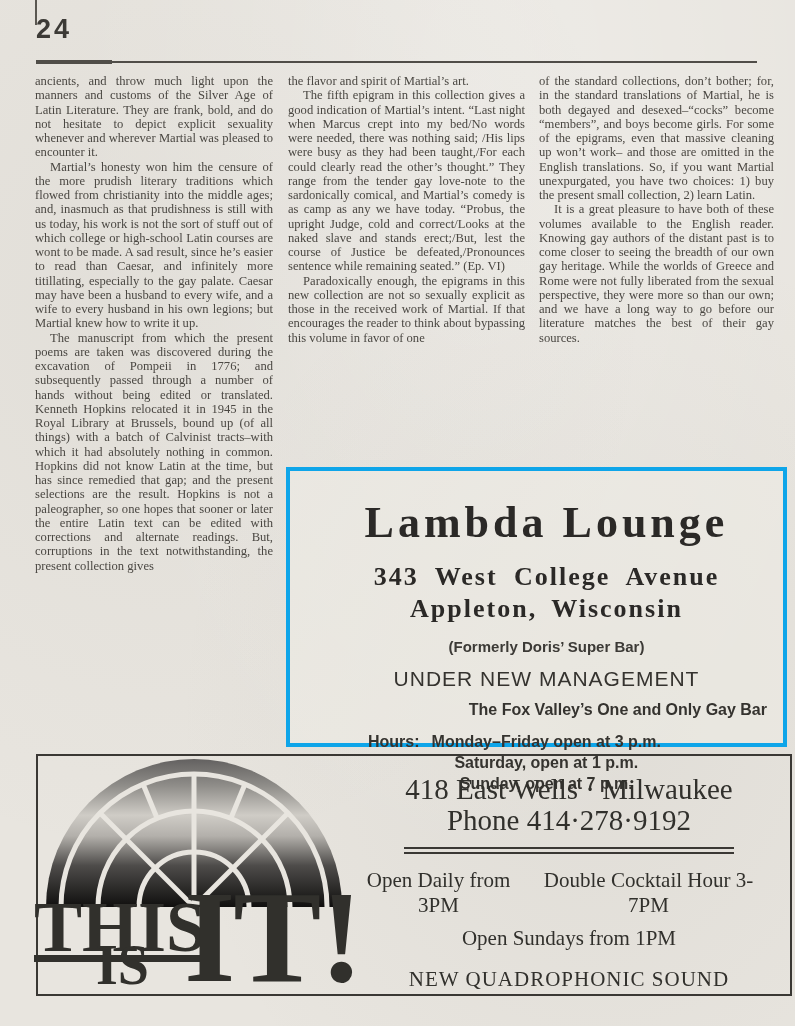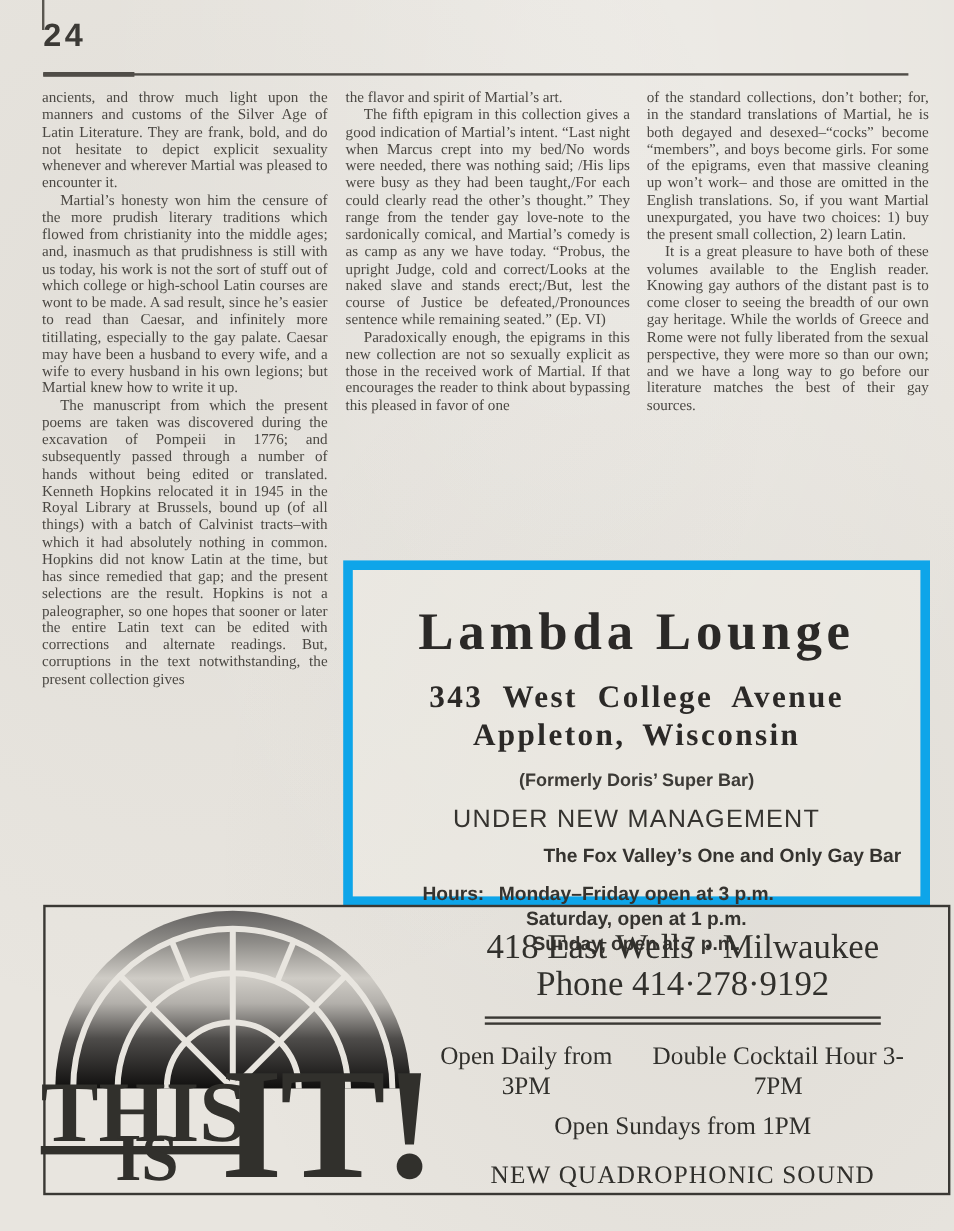--- a/index.html
+++ b/index.html
@@ -29,22 +29,23 @@
   }
   .col p{margin:0;text-indent:1.2em;}
   .col p.cont{text-indent:0;}
   #col1{left:35px;width:238px;}
   #col2{left:288px;width:237px;}
   #col3{left:539px;width:235px;}
 
   
   .lambda-box{
     position:absolute;left:286px;top:467px;width:473px;height:272px;
-    border:8px solid #0ea5e9;background:rgba(238,236,230,.55);
+    border:4px solid #0ea5e9;background:rgba(238,236,230,.55);
     text-align:center;
+    padding-left:20px;
   }
   .lambda-title{
     margin-top:26px;font-size:44px;font-weight:bold;color:#2b2927;
     letter-spacing:4px;font-family:"Liberation Serif",serif;
   }
   .lambda-addr1{margin-top:14px;font-size:26px;font-weight:bold;color:#2b2927;letter-spacing:2px;word-spacing:8px;}
   .lambda-addr2{margin-top:2px;font-size:26px;font-weight:bold;color:#2b2927;letter-spacing:2px;word-spacing:6px;}
   .lambda-formerly{margin-top:14px;font-family:"Liberation Sans",sans-serif;font-weight:bold;font-size:15px;color:#3c3a36;}
   .lambda-mgmt{margin-top:12px;font-family:"Liberation Sans",sans-serif;font-size:21px;letter-spacing:1px;color:#35332f;}
   .lambda-tagline{margin-top:10px;text-align:right;padding-right:16px;font-family:"Liberation Sans",sans-serif;font-weight:bold;font-size:16px;color:#35332f;}
@@ -85,21 +86,21 @@
 
 <div id="col1" class="col">
   <p class="cont">ancients, and throw much light upon the manners and customs of the Silver Age of Latin Literature.  They are frank, bold, and do not hesitate to depict explicit sexuality whenever and wherever Martial was pleased to encounter it.</p>
   <p>Martial’s honesty won him the censure of the more prudish literary traditions which flowed from christianity into the middle ages; and, inasmuch as that prudishness is still with us today, his work is not the sort of stuff out of which college or high-school Latin courses are wont to be made.  A sad result, since he’s easier to read than Caesar, and infinitely more titillating, especially to the gay palate.  Caesar may have been a husband to every wife, and a wife to every husband in his own legions; but Martial knew how to write it up.</p>
   <p>The manuscript from which the present poems are taken was discovered during the excavation of Pompeii in 1776; and subsequently passed through a number of hands without being edited or translated.  Kenneth Hopkins relocated it in 1945 in the Royal Library at Brussels, bound up (of all things) with a batch of Calvinist tracts–with which it had absolutely nothing in common.  Hopkins did not know Latin at the time, but has since remedied that gap; and the present selections are the result. Hopkins is not a paleographer, so one hopes that sooner or later the entire Latin text can be edited with corrections and alternate readings. But, corruptions in the text notwithstanding, the present collection gives</p>
 </div>
 
 <div id="col2" class="col">
   <p class="cont">the flavor and spirit of Martial’s art.</p>
   <p>The fifth epigram in this collection gives a good indication of Martial’s intent.  “Last night when Marcus crept into my bed/No words were needed, there was nothing said; /His lips were busy as they had been taught,/For each could clearly read the other’s thought.”  They range from the tender gay love-note to the sardonically comical, and Martial’s comedy is as camp as any we have today.  “Probus, the upright Judge, cold and correct/Looks at the naked slave and stands erect;/But, lest the course of Justice be defeated,/Pronounces sentence while remaining seated.”  (Ep. VI)</p>
-  <p>Paradoxically enough, the epigrams in this new collection are not so sexually explicit as those in the received work of Martial.  If that encourages the reader to think about bypassing this pleased in favor of one</p>
+  <p>Paradoxically enough, the epigrams in this new collection are not so sexually explicit as those in the received work of Martial.  If that encourages the reader to think about bypassing this volume in favor of one</p>
 </div>
 
 <div id="col3" class="col">
   <p class="cont">of the standard collections, don’t bother; for, in the standard translations of Martial, he is both degayed and desexed–“cocks” become “members”, and boys become girls. For some of the epigrams, even that massive cleaning up won’t work– and those are omitted in the English translations. So, if you want Martial unexpurgated, you have two choices: 1) buy the present small collection, 2) learn Latin.</p>
   <p>It is a great pleasure to have both of these volumes available to the English reader. Knowing gay authors of the distant past is to come closer to seeing the breadth of our own gay heritage. While the worlds of Greece and Rome were not fully liberated from the sexual perspective, they were more so than our own; and we have a long way to go before our literature matches the best of their gay sources.</p>
 </div>
 
 <div class="lambda-box">
   <div class="lambda-title">Lambda Lounge</div>
   <div class="lambda-addr1">343 West College Avenue</div>

